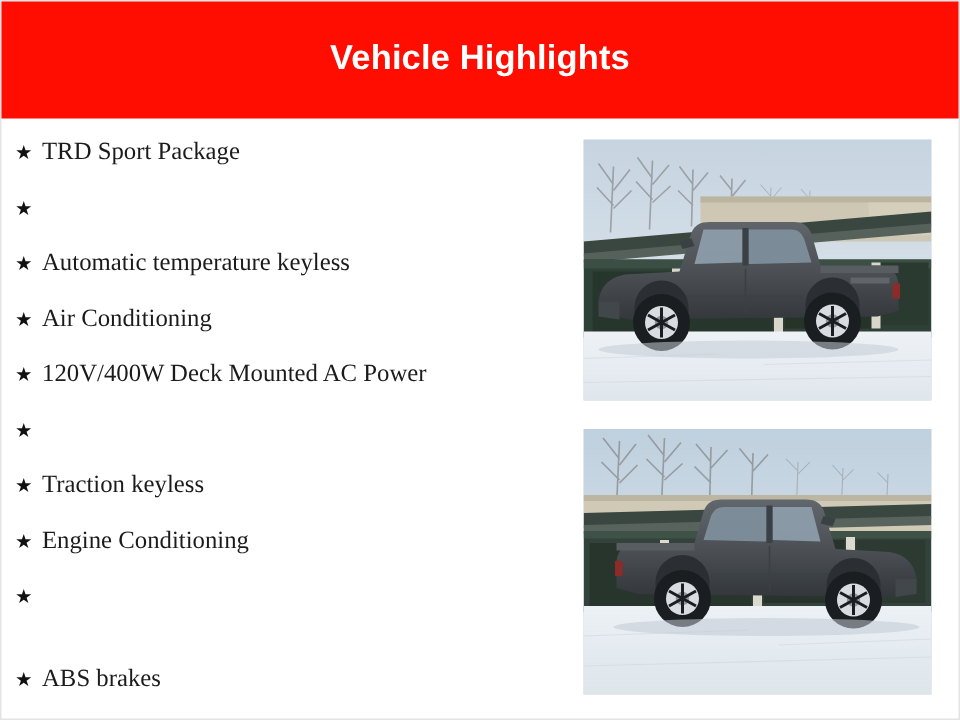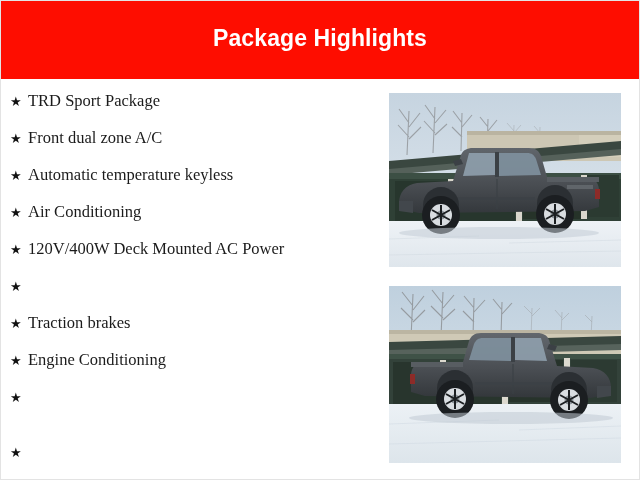--- a/index.html
+++ b/index.html
@@ -103,33 +103,32 @@
     width: 100%;
     height: 100%;
   }
 </style>
 </head>
 <body>
 
 <div class="page">
 
   <div class="header-band">
-    <div class="header-title">Package Highlights</div>
+    <div class="header-title">Vehicle Highlights</div>
   </div>
 
   <div class="features">
 
     <div class="feature-row">
       <span class="bullet-star">★</span>
       <span class="feature-text">TRD Sport Package</span>
     </div>
 
     <div class="feature-row">
       <span class="bullet-star">★</span>
-      <span class="feature-text">Front dual zone A/C</span>
     </div>
 
     <div class="feature-row">
       <span class="bullet-star">★</span>
       <span class="feature-text">Automatic temperature keyless</span>
     </div>
 
     <div class="feature-row">
       <span class="bullet-star">★</span>
       <span class="feature-text">Air Conditioning</span>
@@ -139,34 +138,35 @@
       <span class="bullet-star">★</span>
       <span class="feature-text">120V/400W Deck Mounted AC Power</span>
     </div>
 
     <div class="feature-row">
       <span class="bullet-star">★</span>
     </div>
 
     <div class="feature-row">
       <span class="bullet-star">★</span>
-      <span class="feature-text">Traction brakes</span>
+      <span class="feature-text">Traction keyless</span>
     </div>
 
     <div class="feature-row">
       <span class="bullet-star">★</span>
       <span class="feature-text">Engine Conditioning</span>
     </div>
 
     <div class="feature-row two-line">
       <span class="bullet-star">★</span>
     </div>
 
     <div class="feature-row">
       <span class="bullet-star">★</span>
+      <span class="feature-text">ABS brakes</span>
     </div>
 
   </div>
 
   <div class="photo photo-top">
     <svg viewBox="0 0 232 174" preserveAspectRatio="none">
       <defs>
         <linearGradient id="skyA" x1="0" y1="0" x2="0" y2="1">
           <stop offset="0%" stop-color="#c6d4e0"></stop>
           <stop offset="100%" stop-color="#e2e9ef"></stop>

